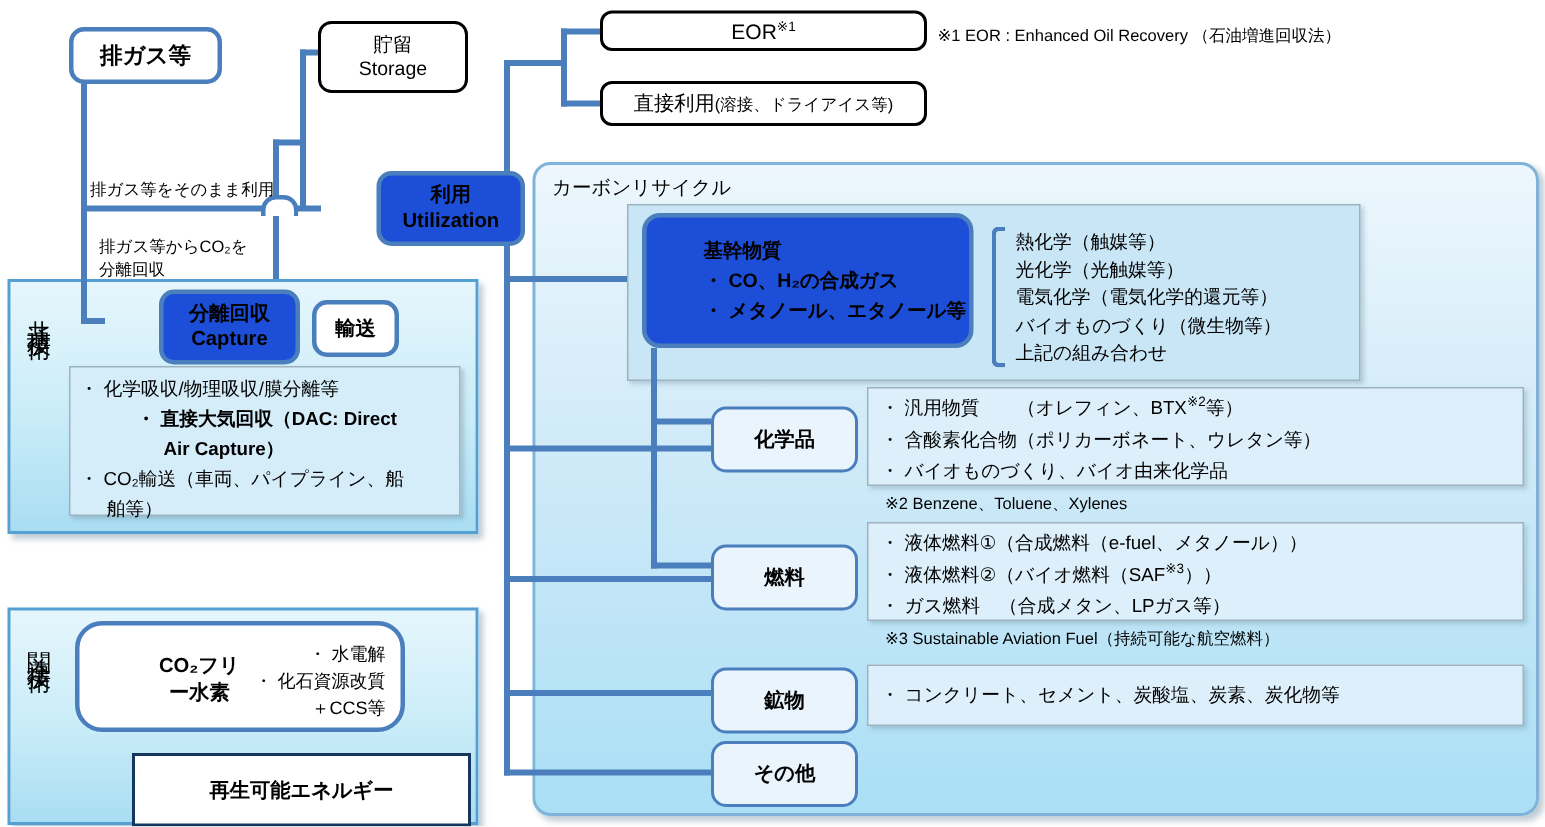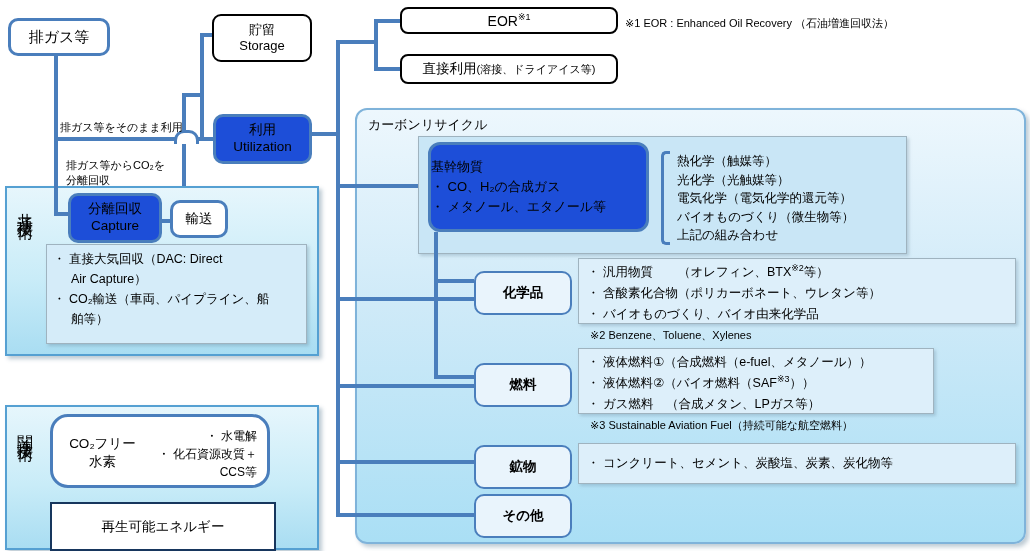--- a/index.html
+++ b/index.html
@@ -13,21 +13,21 @@
   .ln.v{width:3.5px;}
   .ln.h{height:3.5px;}
   .hop{position:absolute;z-index:3;background:#fff;border:3.5px solid #4a7ebc;border-bottom:none;
        border-radius:10px 10px 0 0;}
   
   .bx{position:absolute;box-sizing:border-box;display:flex;align-items:center;justify-content:center;
       text-align:center;z-index:4;background:#fff;}
   .blue-bx{border:3px solid #4a7ebc;border-radius:10px;}
   .black-bx{border:2.5px solid #000;border-radius:9px;}
   .fill-lblue{background:#1d4ed8;}
-  .bold{font-weight:normal;}
+  .bold{font-weight:bold;margin-left:38px;}
   .two-line{white-space:pre-line;line-height:1.25;}
   
   .section{position:absolute;border:2px solid #55a0d2;z-index:1;
     background:linear-gradient(180deg,#e6f6fc 0%,#c9ecf8 55%,#a9ddf2 100%);
     box-shadow:3px 3px 4px rgba(110,140,160,.45);}
   .vlabel{position:absolute;z-index:4;writing-mode:vertical-rl;text-orientation:upright;
     font-size:16px;letter-spacing:4px;color:#000;}
   .panel{position:absolute;z-index:4;border:1px solid #9fb3bf;background:#d5ecf9;
     box-shadow:2px 2px 3px rgba(110,140,160,.4);box-sizing:border-box;}
   .bullets{font-size:12.5px;line-height:20px;}
@@ -113,20 +113,21 @@
 
   <div class="bx blue-bx fill-lblue bold" style="left:68px;top:193px;width:94px;height:50px;font-size:13.5px;">
     <span class="two-line">分離回収
 Capture</span>
   </div>
   <div class="bx blue-bx bold" style="left:170px;top:200px;width:58px;height:38px;font-size:13.5px;">
     <span>輸送</span>
   </div>
 
   <div class="panel bullets" style="left:46px;top:244px;width:261px;height:100px;padding:4px 6px;">
+    <div class="bl">・ 化学吸収/物理吸収/膜分離等</div>
     <div class="bl bold">・ 直接大気回収（DAC: Direct
 Air Capture）</div>
     <div class="bl">・ CO₂輸送（車両、パイプライン、船
 舶等）</div>
   </div>
 
   <div class="section" style="left:5px;top:405px;width:310px;height:141px;"></div>
   <div class="vlabel" style="left:14px;top:422px;height:120px;">関連技術</div>
 
   <div class="bx blue-bx" style="left:50px;top:414px;width:220px;height:74px;border-radius:18px;justify-content:flex-start;padding:7px 10px 4px;">
@@ -172,21 +173,21 @@
     <span>その他</span>
   </div>
 
   <div class="content" style="left:578px;top:258px;width:438px;height:66px;">
     <div class="bl"><span>・ 汎用物質　　（オレフィン、BTX</span><sup>※2</sup><span>等）</span></div>
     <div class="bl">・ 含酸素化合物（ポリカーボネート、ウレタン等）</div>
     <div class="bl">・ バイオものづくり、バイオ由来化学品</div>
   </div>
   <div class="note" style="left:590px;top:328px;">※2 Benzene、Toluene、Xylenes</div>
 
-  <div class="content" style="left:578px;top:348px;width:356px;height:66px;">
+  <div class="content" style="left:578px;top:348px;width:438px;height:66px;">
     <div class="bl">・ 液体燃料①（合成燃料（e-fuel、メタノール））</div>
     <div class="bl"><span>・ 液体燃料②（バイオ燃料（SAF</span><sup>※3</sup><span>））</span></div>
     <div class="bl">・ ガス燃料　（合成メタン、LPガス等）</div>
   </div>
   <div class="note" style="left:590px;top:418px;">※3 Sustainable Aviation Fuel（持続可能な航空燃料）</div>
 
   <div class="content" style="left:578px;top:443px;width:438px;height:41px;display:flex;align-items:center;">
     <div class="bl">・ コンクリート、セメント、炭酸塩、炭素、炭化物等</div>
   </div>
 

